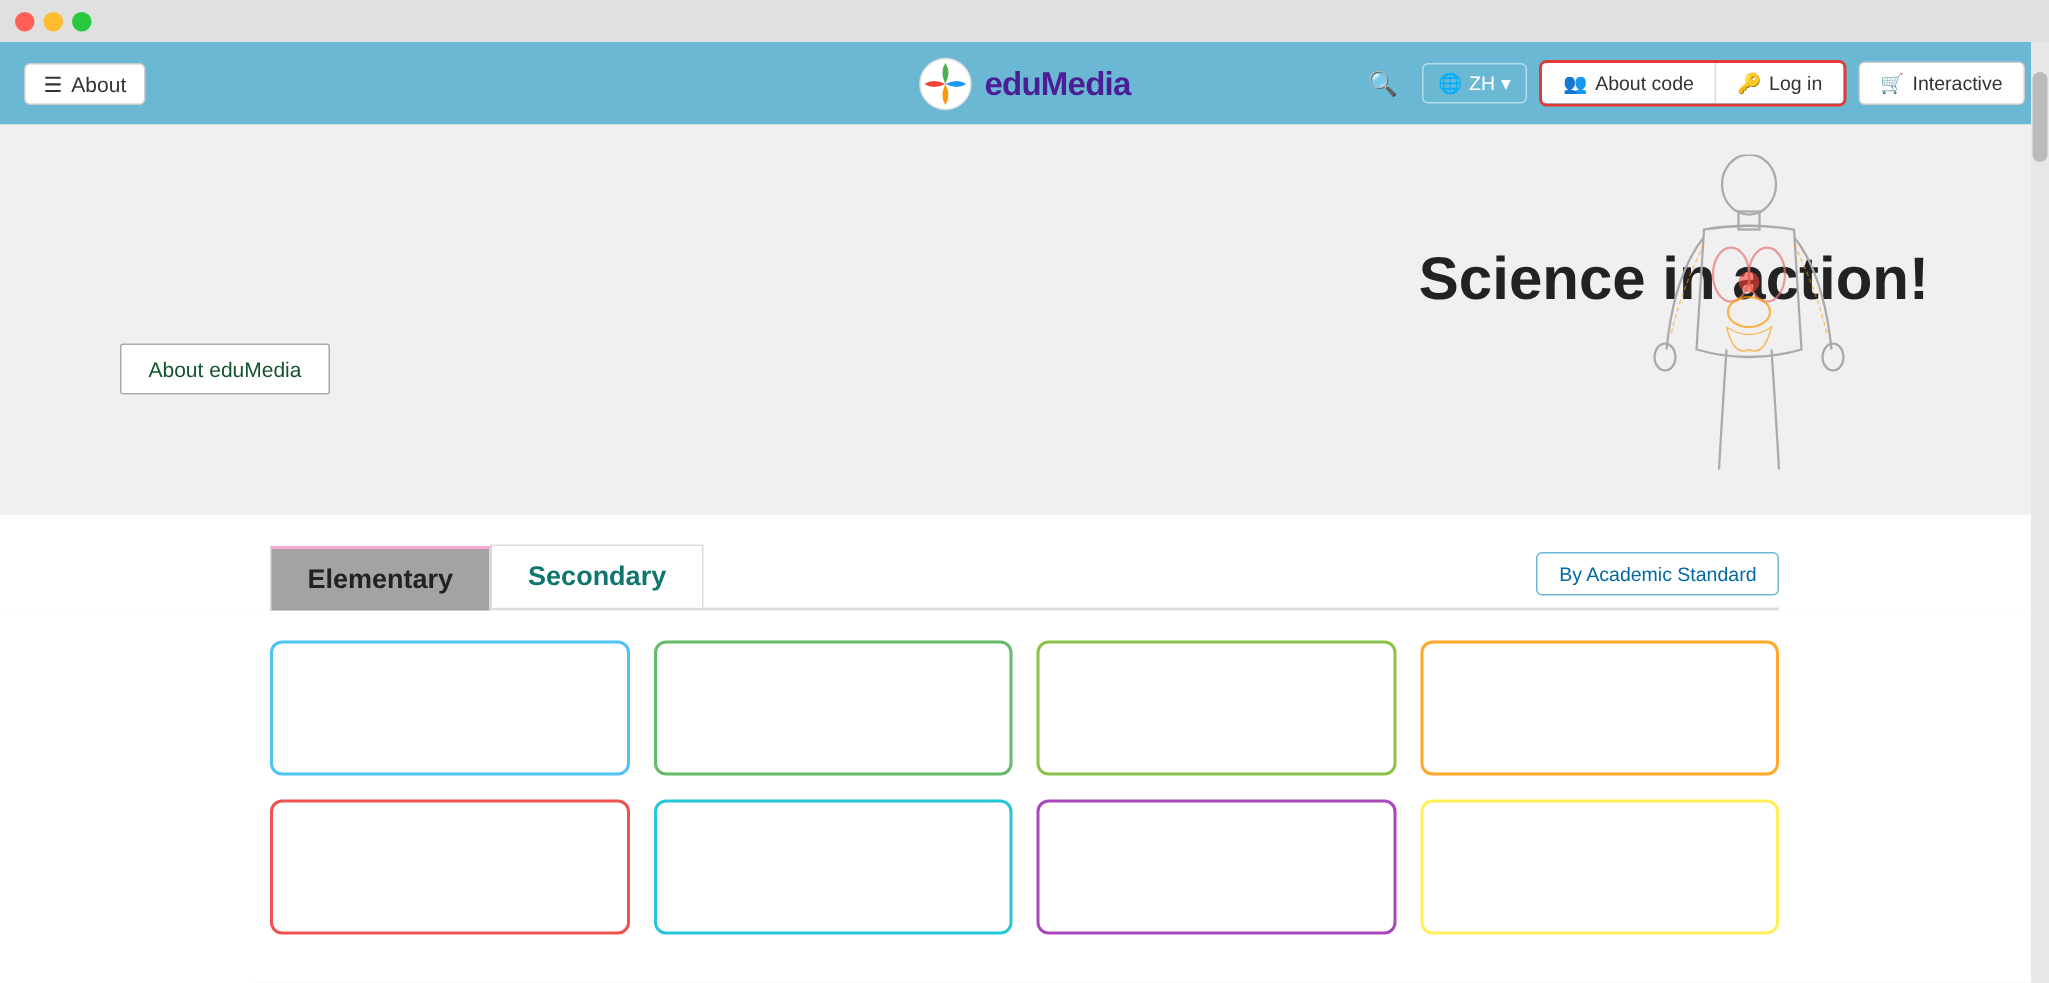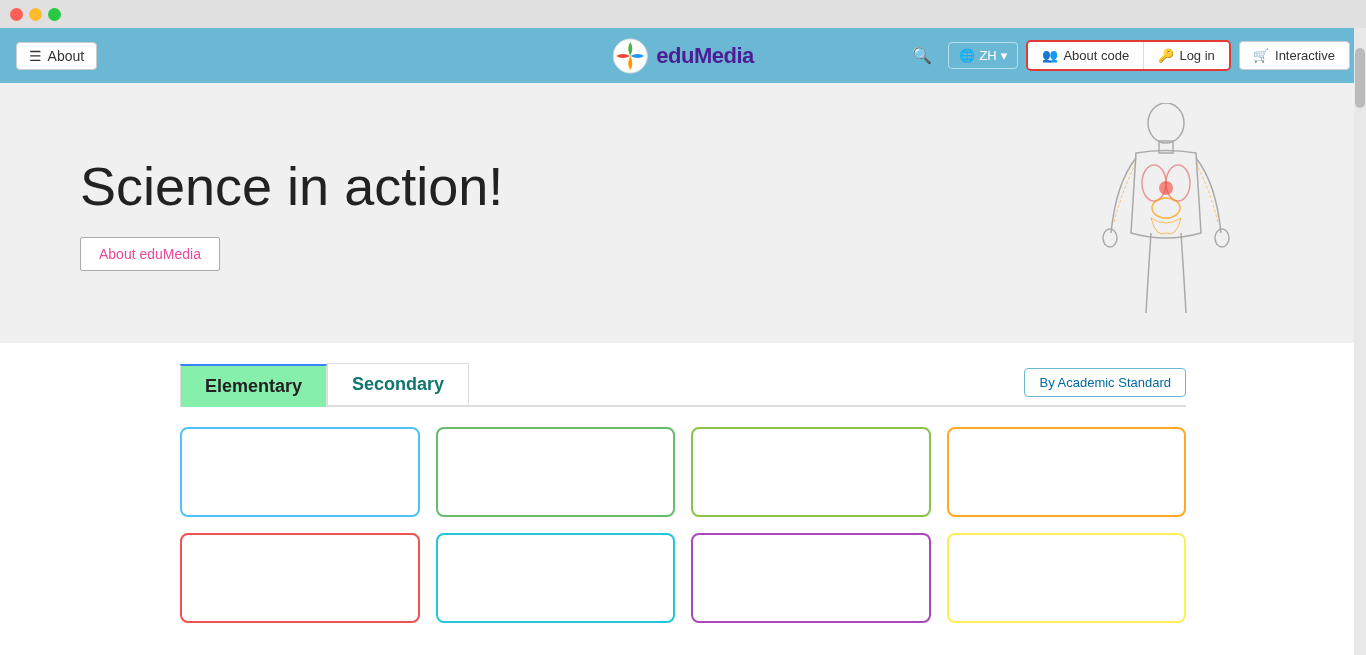--- a/index.html
+++ b/index.html
@@ -113,24 +113,25 @@
       background: #f0f0f0;
       height: 260px;
       display: flex;
       align-items: center;
       padding: 30px 80px;
       position: relative;
       overflow: hidden;
     }
     .hero-content { flex: 1; }
     .hero-title {
-      font-size: 54px;
-      font-weight: 400;
+      font-size: 40px;
+      font-weight: 700;
       color: #222;
       margin-bottom: 20px;
+      text-align: right;
     }
     .hero-subtitle {
       display: flex;
       align-items: center;
       gap: 14px;
       margin-bottom: 30px;
     }
     .play-btn {
       width: 38px; height: 38px;
       border-radius: 50%;
@@ -152,21 +153,21 @@
       color: #333;
       line-height: 1.4;
     }
     .hero-desc .learning { color: #8bc34a; }
     .about-btn {
       border: 1px solid #aaa;
       background: white;
       padding: 8px 18px;
       font-size: 14px;
       cursor: pointer;
-      color: #ec4899;
+      color: #14532d;
       border-radius: 2px;
     }
     .hero-image {
       width: 200px;
       height: 230px;
       display: flex; align-items: center; justify-content: center;
       position: absolute;
       right: 100px;
       top: 15px;
     }
@@ -195,23 +196,23 @@
       cursor: pointer;
       border: 1px solid #ddd;
       border-bottom: none;
       background: white;
       color: #0f766e;
       font-weight: 600;
     }
     .tab.active {
       font-weight: 800;
       color: #222;
-      border-top: 2px solid #3b82f6;
+      border-top: 2px solid #f9a8d4;
       margin-bottom: -2px;
-      background: #86efac;
+      background: #a3a3a3;
       z-index: 1;
       text-align: right;
     }
     .academic-standard-btn {
       margin-left: auto;
       margin-bottom: 8px;
       border: 1px solid #6bb8d4;
       background: white;
       color: #0369a1;
       padding: 6px 14px;

